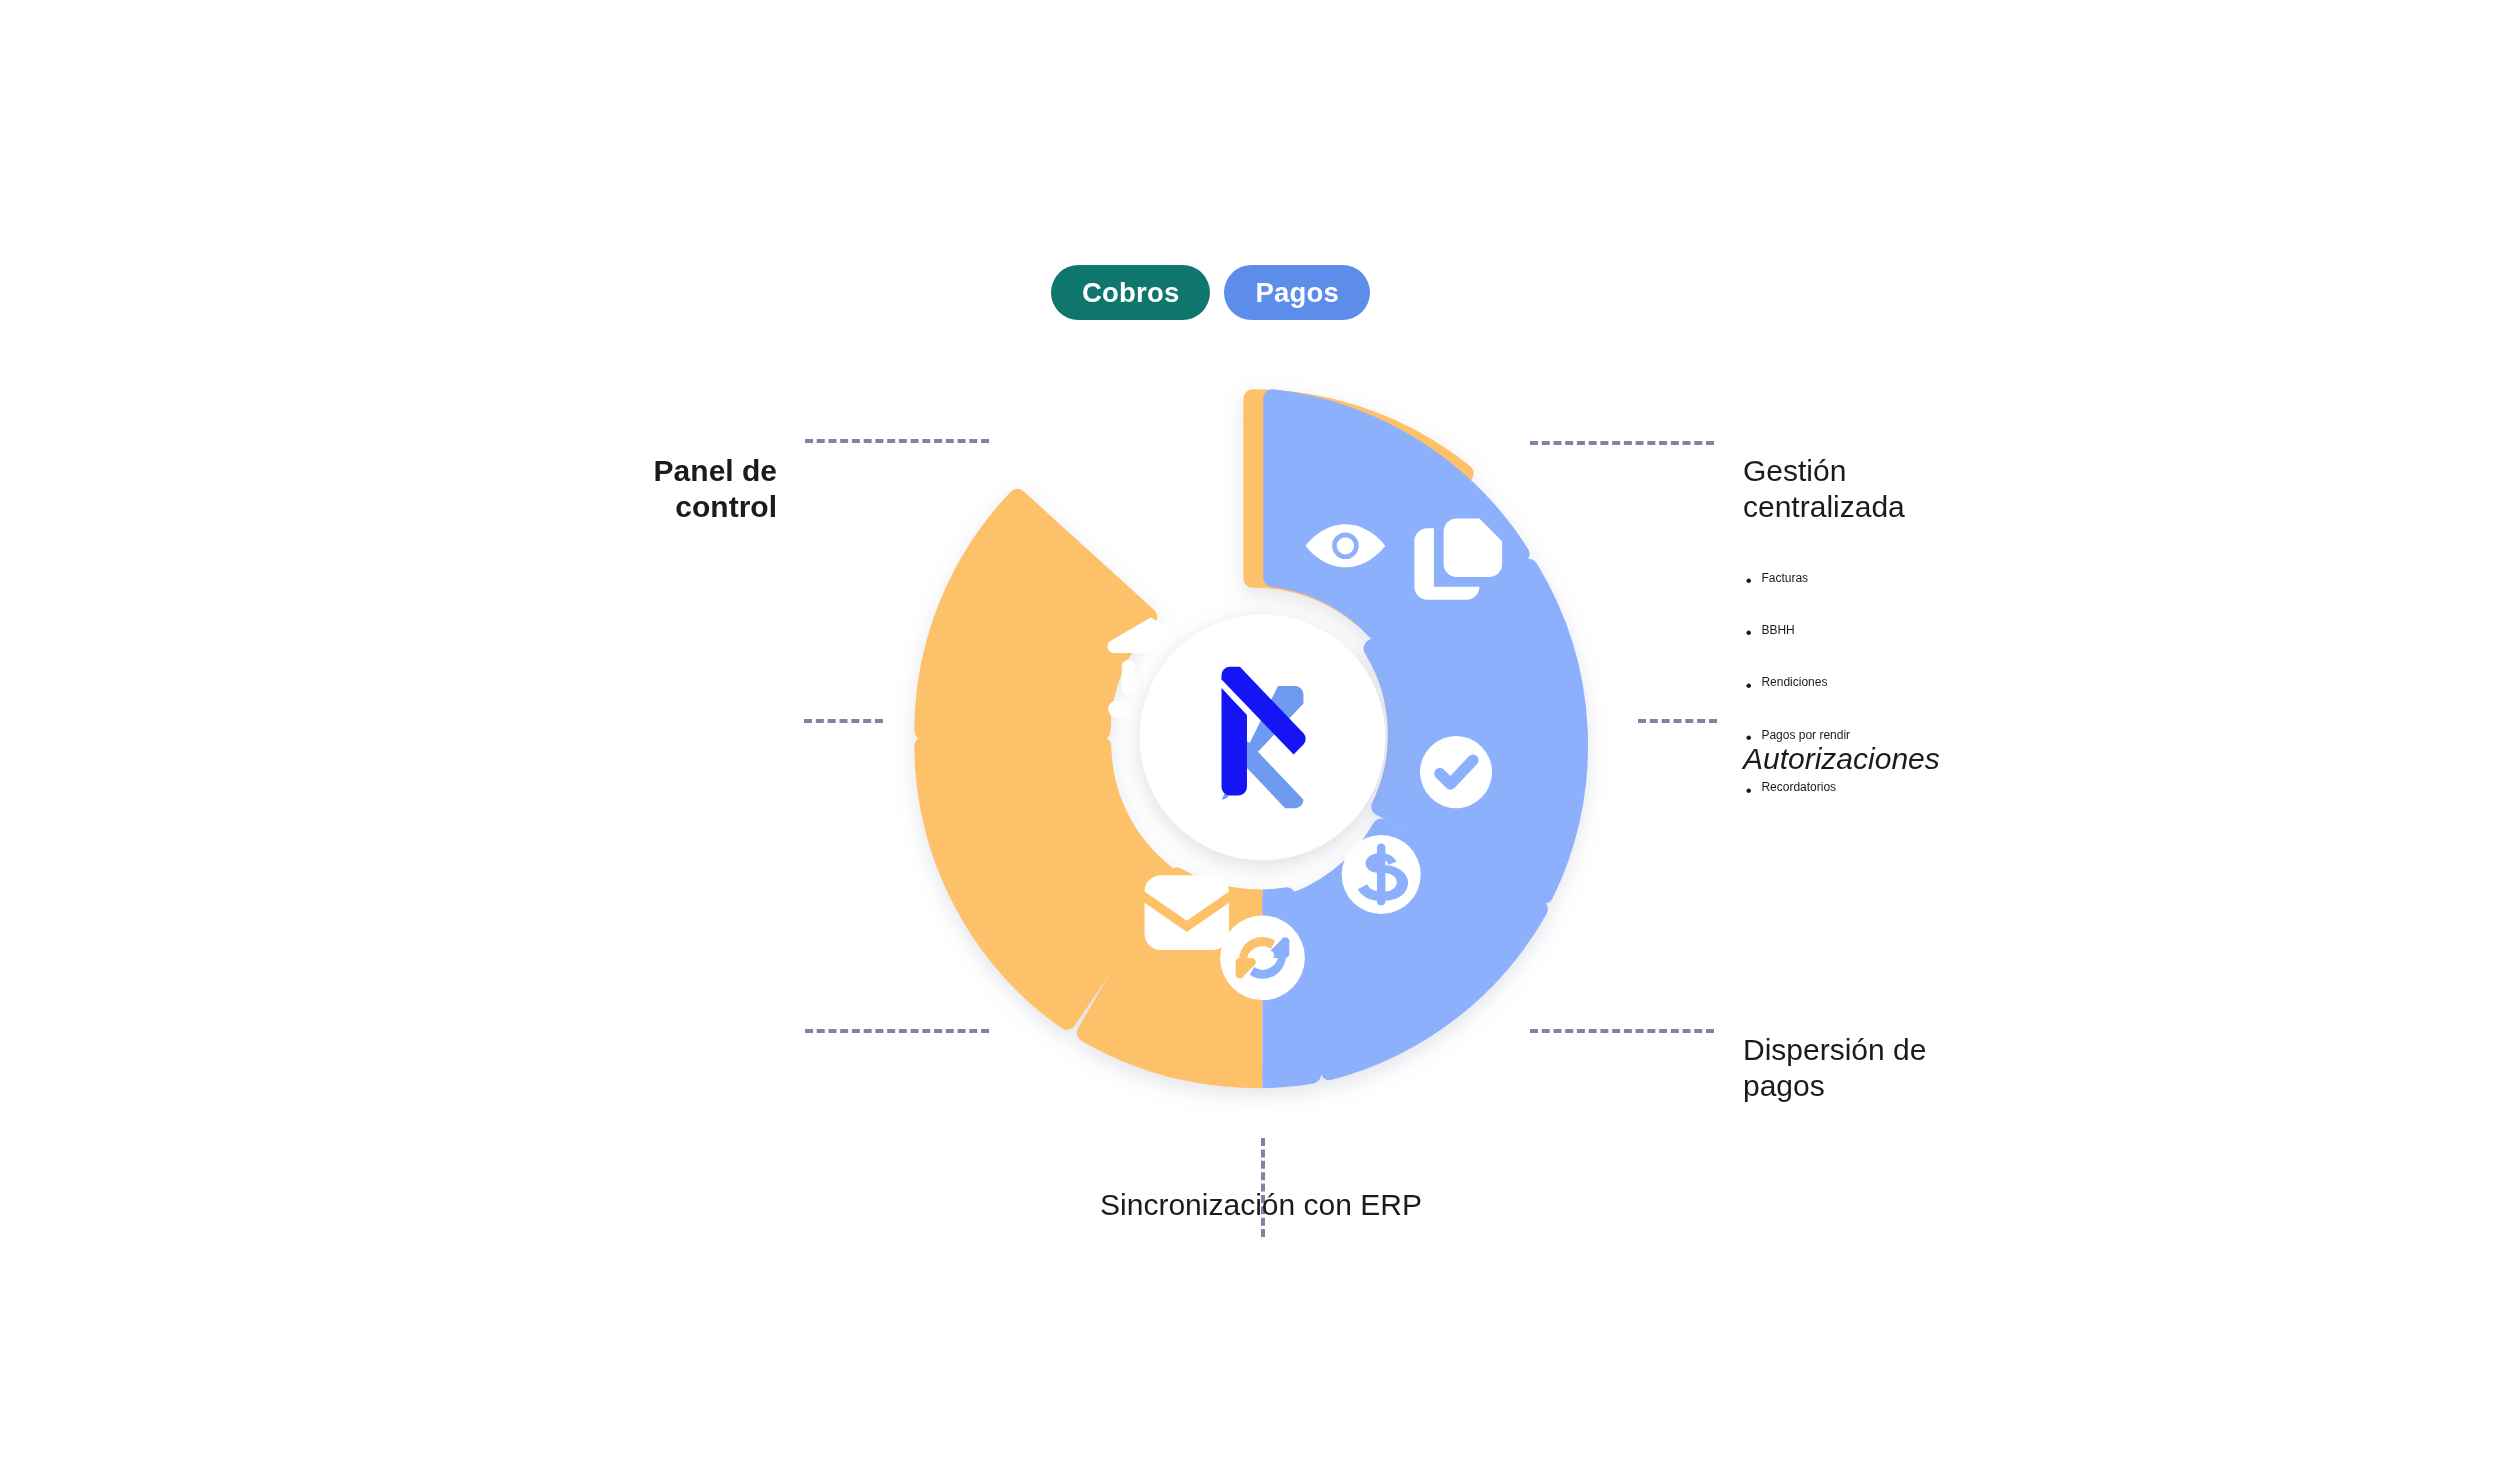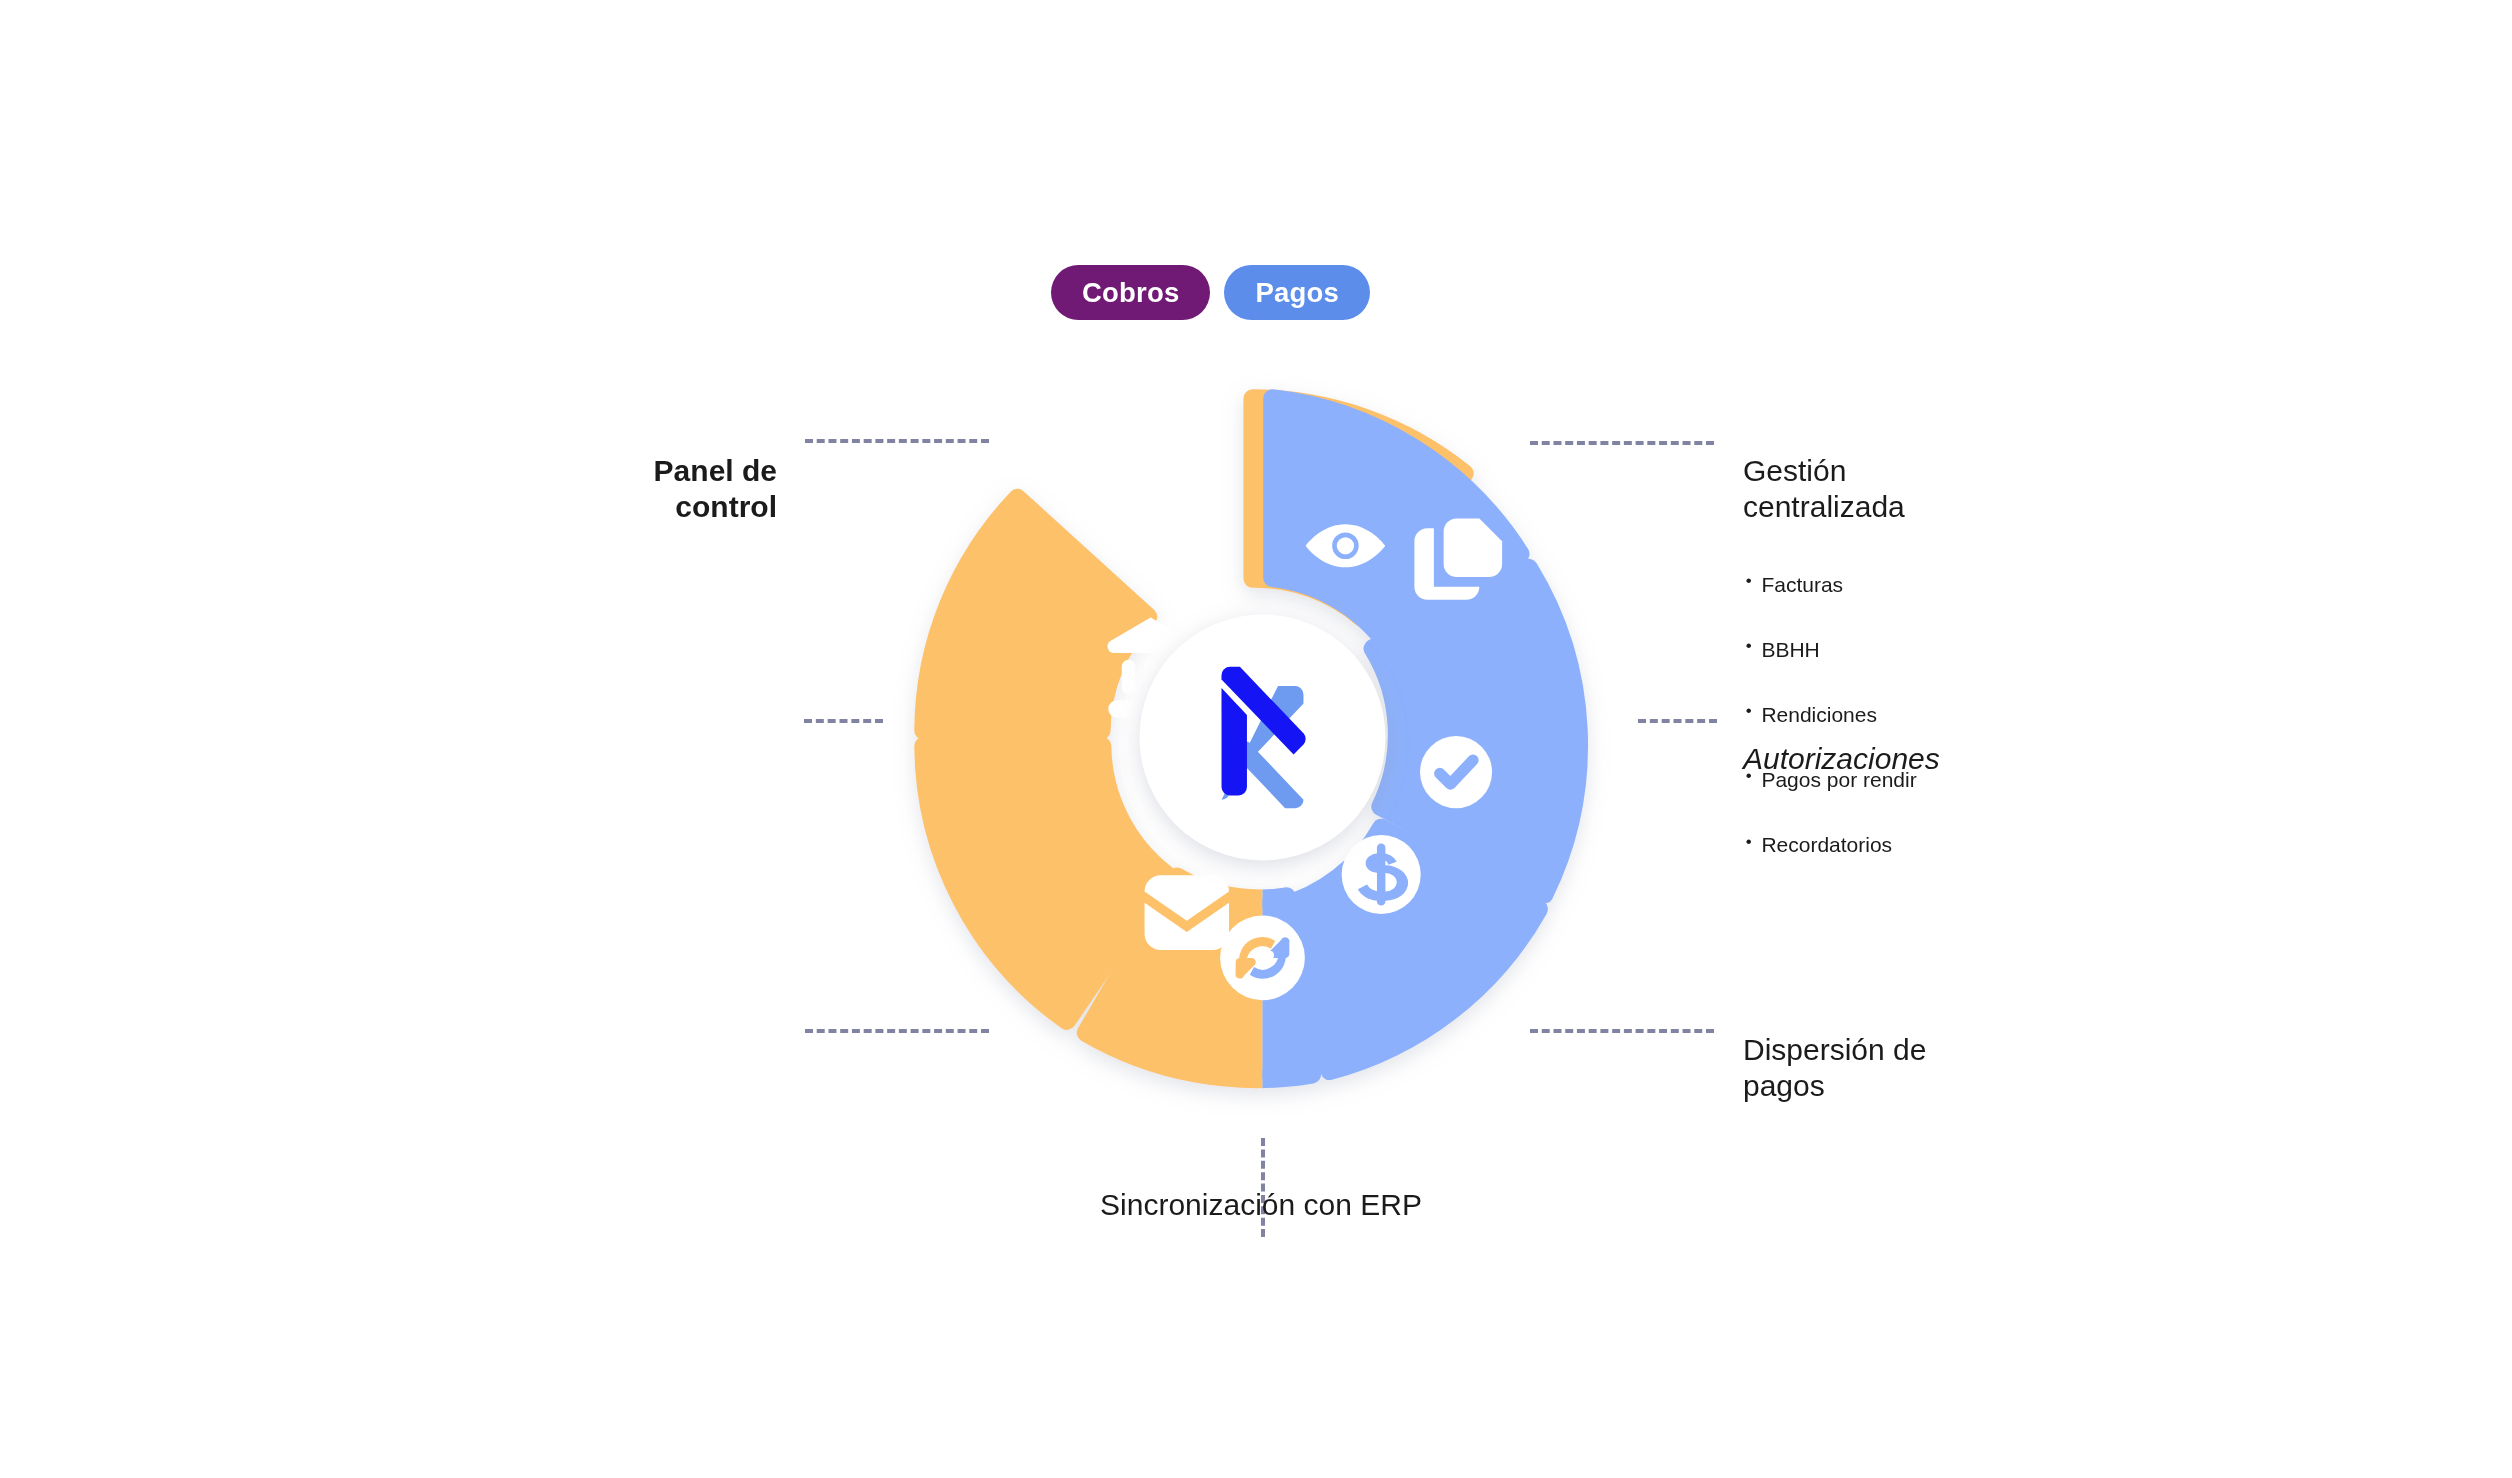--- a/index.html
+++ b/index.html
@@ -40,21 +40,21 @@
     justify-content: center;
     padding: 0 31px;
     color: #ffffff;
     font-size: 27.5px;
     font-weight: bold;
     letter-spacing: 0.2px;
     line-height: 1;
     white-space: nowrap;
     box-sizing: border-box;
   }
-  .pill-cobros { background: #701a75; }
+  .pill-cobros { background: #0f766e; }
   .pill-pagos  { background: #5C8DEB; }
 
   
   #wheel {
     position: absolute;
     left: 874px;
     top: 349px;
     width: 777px;
     height: 777px;
   }
@@ -85,21 +85,21 @@
   .label.right { text-align: left; }
   .label.left  { text-align: right; }
   .label.center { text-align: center; }
 
   .sublist {
     margin: 10px 0 0 0;
     padding: 0;
     list-style: none;
   }
   .sublist li {
-    font-size: 21px;
+    font-size: 12px;
     line-height: 1.42;
     color: #1b1b1b;
     padding-left: 18.4px;
     position: relative;
     white-space: nowrap;
   }
   .sublist li::before {
     content: "\2022";
     position: absolute;
     left: 2.8px;

